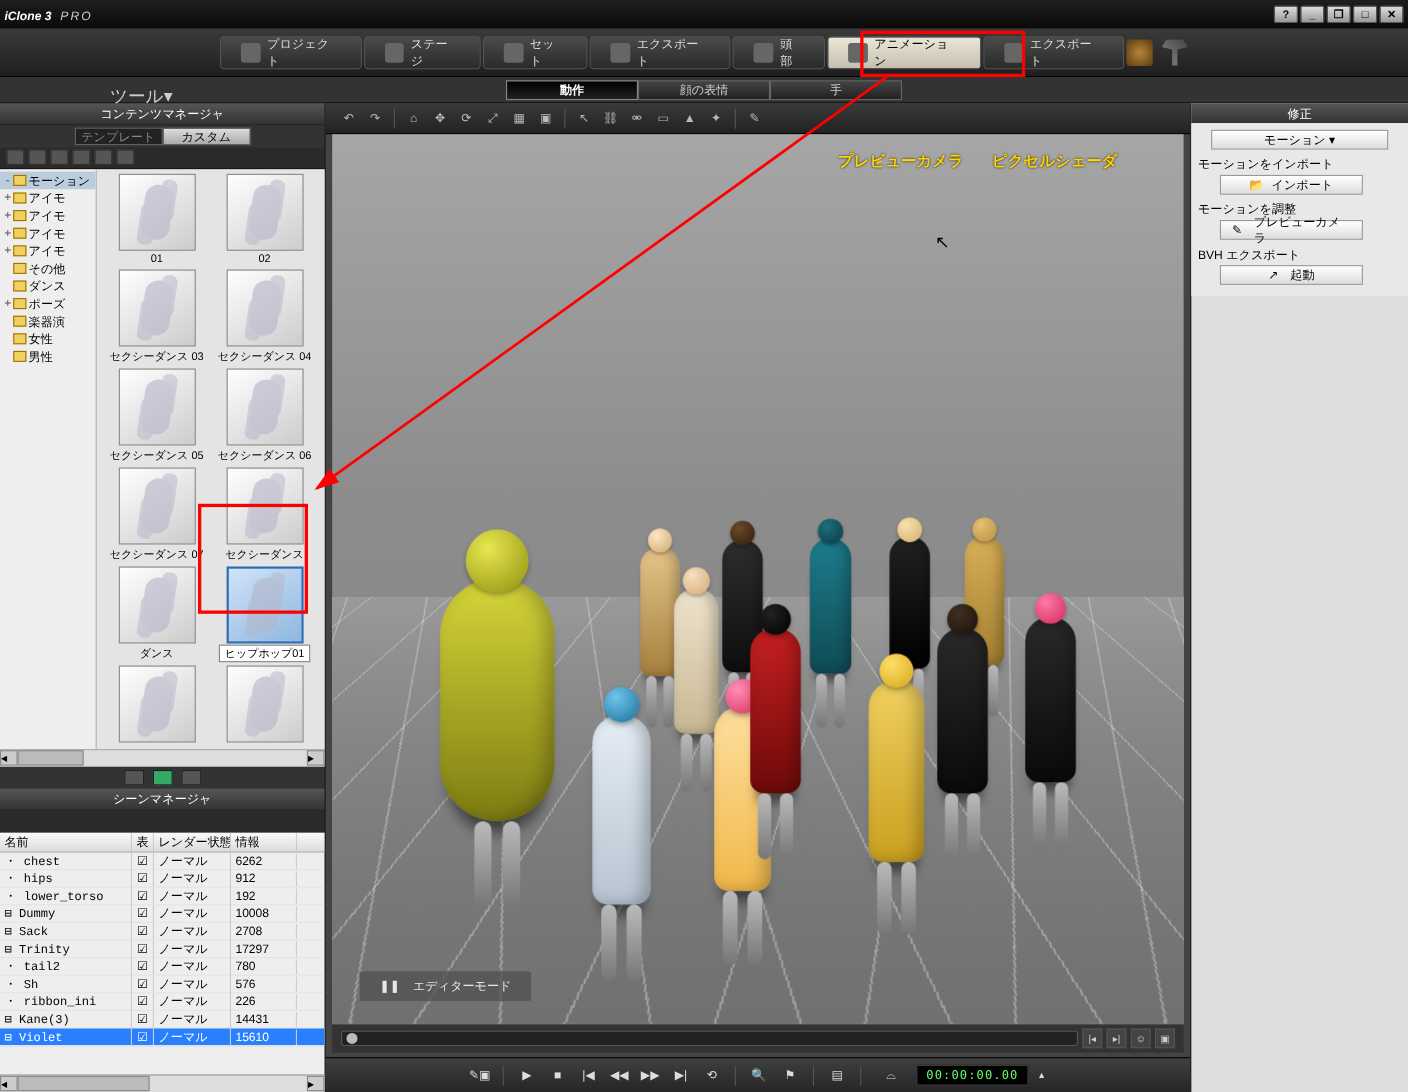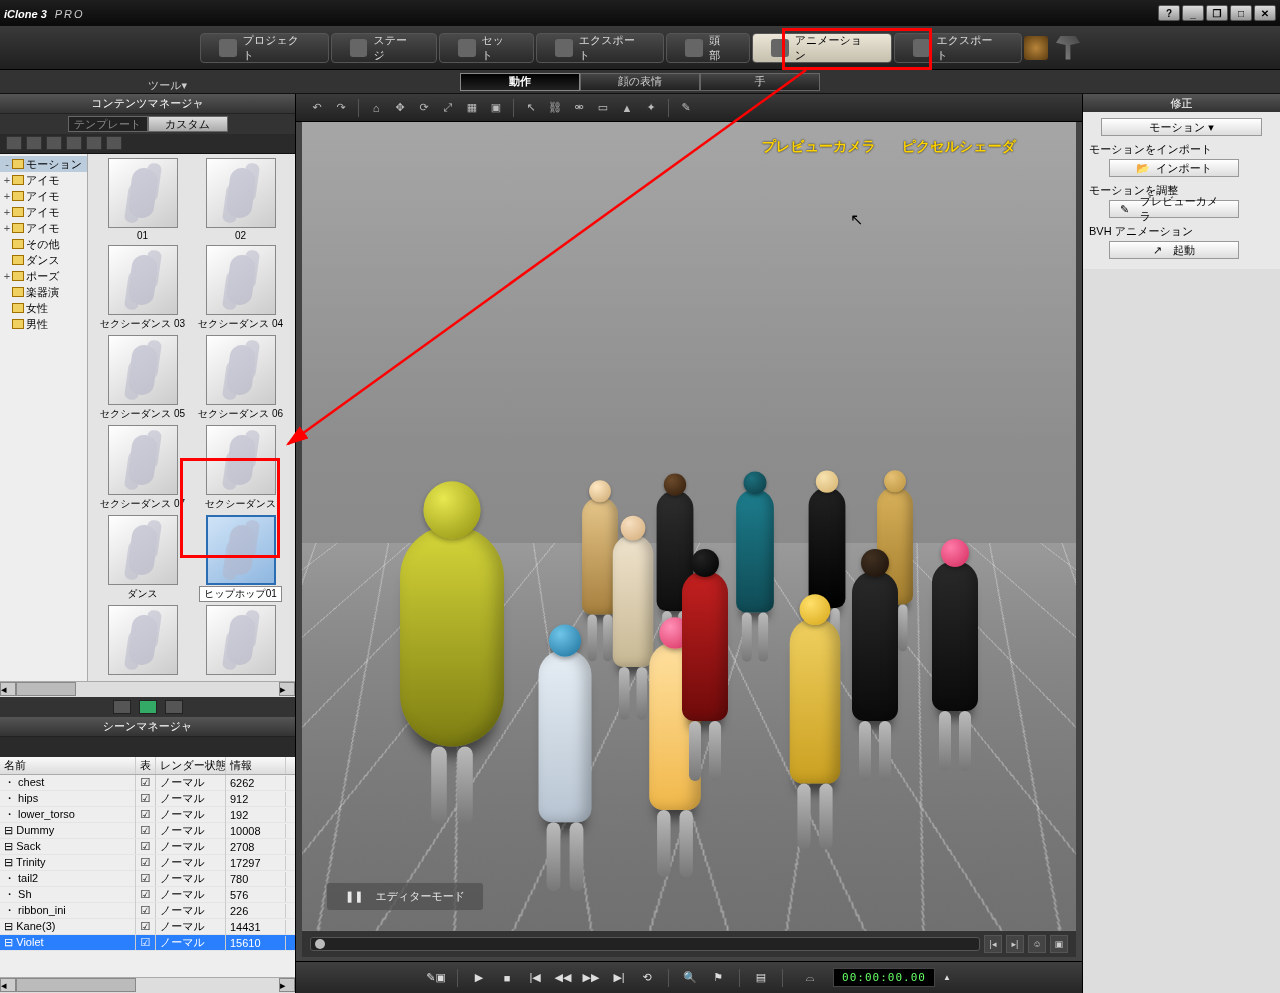--- a/index.html
+++ b/index.html
@@ -17,21 +17,21 @@
 .maintab { height:30px; padding:0 18px; background:linear-gradient(#4a4a4a,#2a2a2a); border:1px solid #555; border-radius:4px; display:flex; align-items:center; gap:6px; color:#ddd; cursor:pointer; }
 .maintab.active { background:linear-gradient(#ece6d8,#c5bfad); color:#000; }
 .maintab .ticon { width:18px; height:18px; background:#666; border-radius:3px; }
 .maintabs .rightico { margin-left:auto; display:flex; gap:8px; }
 .rightico div { width:24px; height:24px; }
 
 
 .subtabs { height:24px; background:#333; display:flex; align-items:center; justify-content:center; gap:0; border-bottom:1px solid #111; }
 .subtab { width:120px; height:18px; border:1px solid #666; display:flex; align-items:center; justify-content:center; color:#ccc; cursor:pointer; background:linear-gradient(#444,#222); }
 .subtab.active { background:linear-gradient(#000,#222); border:1px solid #888; color:#fff; font-weight:bold; }
-.toolmenu { position:absolute; left:100px; top:78px; color:#ccc; font-size:11px;margin-left:48px; }
+.toolmenu { position:absolute; left:100px; top:78px; color:#ccc; font-size:16px; }
 
 
 .layout { display:flex; height:899px; }
 .leftcol { width:296px; background:#3a3a3a; display:flex; flex-direction:column; border-right:1px solid #000; }
 .midcol { flex:1; background:#444; display:flex; flex-direction:column; }
 .rightcol { width:198px; background:#ddd; border-left:1px solid #000; }
 
 
 .panel-hd { height:20px; background:linear-gradient(#555,#333); color:#fff; display:flex; align-items:center; justify-content:center; border-bottom:1px solid #222; font-size:11px; }
 .cm-tabs { height:20px; background:#333; display:flex; align-items:center; justify-content:center; gap:0; }
@@ -56,21 +56,21 @@
 .thumb.selected .tlbl { background:#fff; outline:1px solid #888; padding:0 4px;}
 
 .cm-foot { height:20px; background:#333; display:flex; justify-content:center; gap:8px; align-items:center;}
 .cm-foot div{width:18px;height:14px;background:#555;border:1px solid #222;}
 
 
 .sm-top { height:20px; background:#2a2a2a;}
 .sm-table { flex:1; overflow:auto; background:#eee; color:#000;}
 .sm-hdr { display:flex; background:linear-gradient(#fafafa,#dcdcdc); border-bottom:1px solid #aaa; position:sticky; top:0;}
 .sm-hdr div,.sm-row div{ padding:1px 4px; border-right:1px solid #ccc; overflow:hidden; white-space:nowrap;}
-.col-name{width:136px;} .col-chk{width:20px; text-align:center;} .col-rend{width:70px;} .col-info{width:60px;}
+.col-name{width:120px;font-family:Liberation Mono, monospace;} .col-chk{width:20px; text-align:center;} .col-rend{width:70px;} .col-info{width:60px;}
 .sm-row { display:flex; height:16px; align-items:center; border-bottom:1px solid #e4e4e4; cursor:pointer;}
 .sm-row.sel { background:#2a7fff; color:#fff;}
 
 
 .vp-tools { height:28px; background:linear-gradient(#3a3a3a,#222); display:flex; align-items:center; gap:6px; padding:0 12px; border-bottom:1px solid #000;}
 .vp-tools .ti{ width:18px;height:18px; color:#bbb; display:flex;align-items:center;justify-content:center; cursor:pointer;}
 .vp-tools .sep{ width:1px;height:18px;background:#555; margin:0 2px;}
 
 .viewport { flex:1; position:relative; background:linear-gradient(#a6a6a6 0%, #8d8d8d 40%, #7e7e7e 100%); overflow:hidden; margin:0 6px;}
 .floor { position:absolute; left:-100px; right:-100px; top:52%; bottom:0;
@@ -549,21 +549,21 @@
       <div class="rp-sec">モーションをインポート</div>
       <div class="rp-btn">
           <span class="bi">📂</span>
           <span>インポート</span>
         </div>
       <div class="rp-sec">モーションを調整</div>
       <div class="rp-btn">
           <span class="bi">✎</span>
           <span>プレビューカメラ</span>
         </div>
-      <div class="rp-sec">BVH アニメーション</div>
+      <div class="rp-sec">BVH エクスポート</div>
       <div class="rp-btn">
           <span class="bi">↗</span>
           <span>起動</span>
         </div>
     </div>
   </div>
 </div>
 
 <div class="redbox" style="left:782px; top:28px; width:150px; height:42px;"></div>
 <div class="redbox" style="left:180px; top:458px; width:100px; height:100px;"></div>

